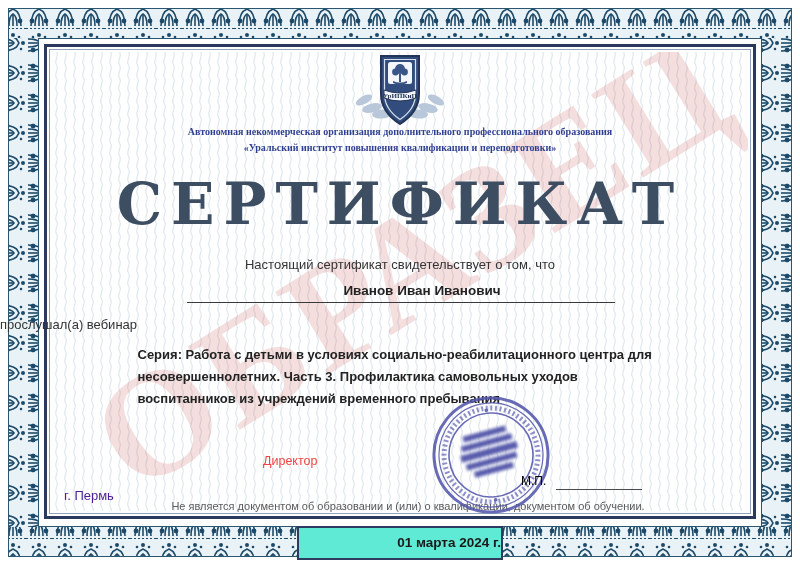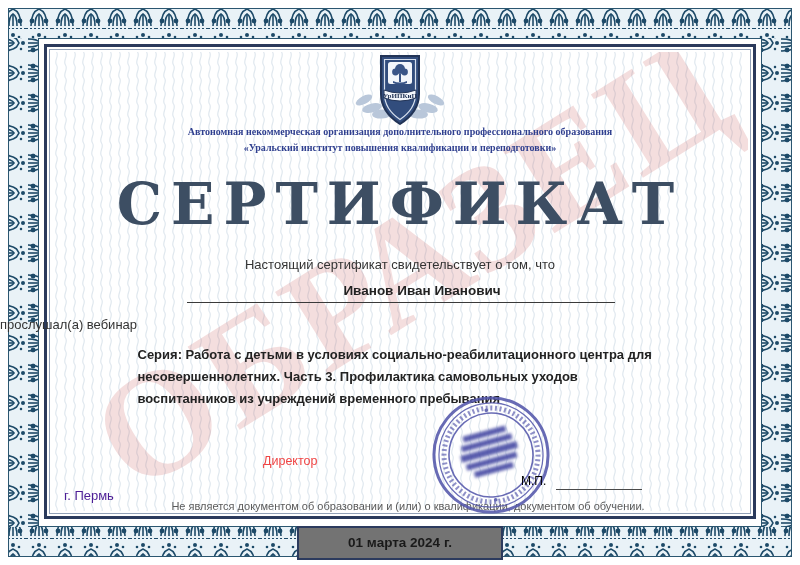--- a/index.html
+++ b/index.html
@@ -54,22 +54,22 @@
   .signer{position:absolute;left:263px;top:454px;font-size:12.5px;line-height:15px;color:#ef4444;}
   .stamp{position:absolute;left:428px;top:392px;z-index:3;}
   .mp{position:absolute;left:521px;top:474px;font-size:12px;color:#000000;z-index:4;}
   .sig-line{position:absolute;left:556px;top:489px;width:86px;border-top:1.5px solid #4a4a4a;z-index:4;}
   .disclaimer{
     position:absolute;top:500px;left:16px;right:0;text-align:center;
     font-size:11px;color:#5a5a5a;
   }
   .date-box{
     position:absolute;left:297px;top:526px;width:202px;height:30px;z-index:5;
-    background:#737373;border:2px solid #2c3b5e;
-    text-align:center;line-height:30px;font-size:13.5px;font-weight:bold;color:#1a1a1a;
+    background:#5eead4;border:2px solid #2c3b5e;
+    text-align:right;line-height:30px;font-size:13.5px;font-weight:bold;color:#1a1a1a;
   }
 </style>
 </head>
 <body>
 
 <div class="page">
 
   <svg class="border-svg" width="800" height="565" aria-hidden="true">
     <defs>
       <pattern id="ornH" width="26" height="30" patternUnits="userSpaceOnUse">

